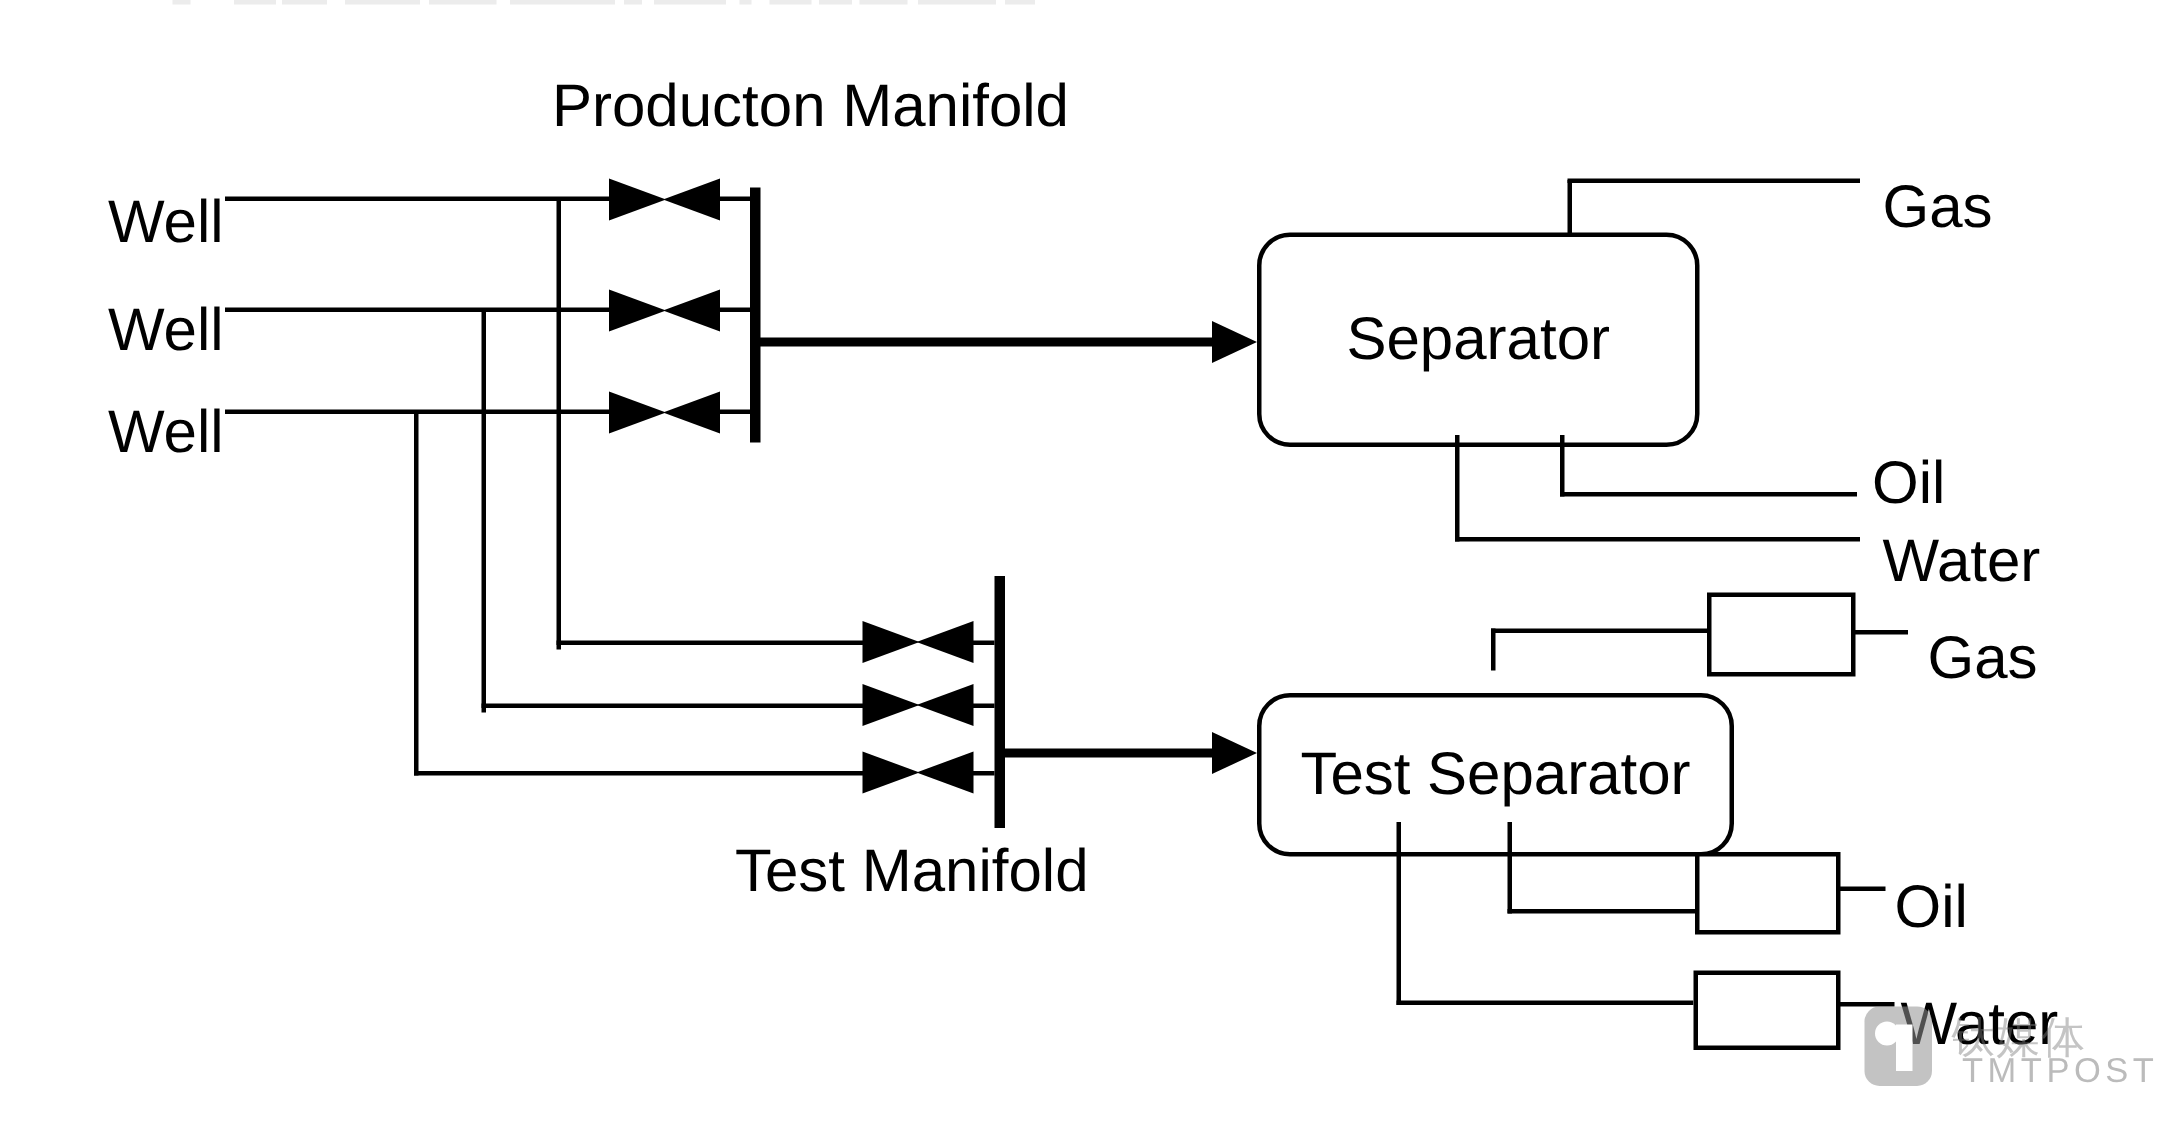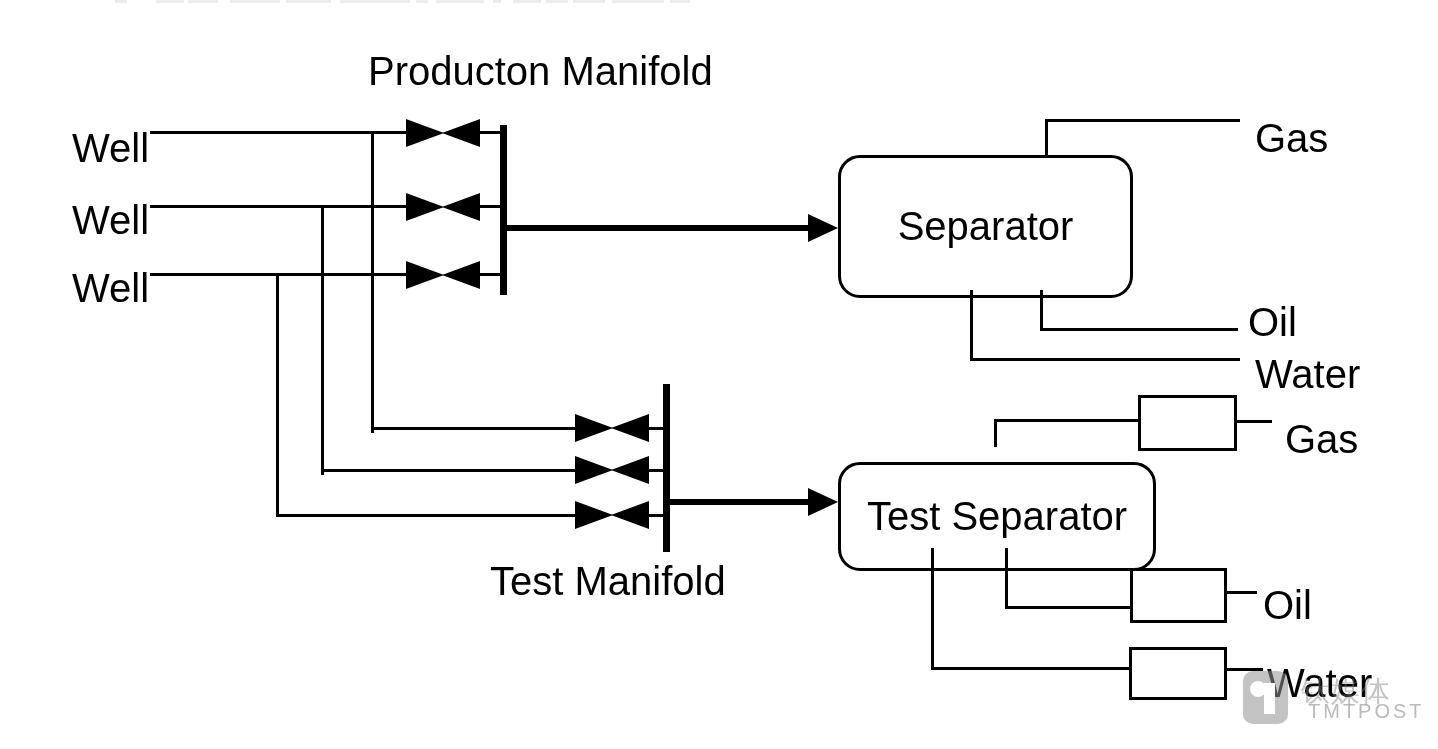--- a/index.html
+++ b/index.html
@@ -24,21 +24,21 @@
   .arrowhead{position:absolute;width:0;height:0;
     border-top:14px solid transparent;border-bottom:14px solid transparent;border-left:30px solid #000;}
   .cropseg{position:absolute;top:0;height:3px;background:#ececec;}
   
   .wm-logo{position:absolute;left:1243px;top:671px;width:45px;height:53px;border-radius:10px;
     background:rgba(145,145,145,0.55);}
   .wm-logo .c{position:absolute;left:7px;top:10px;width:16px;height:16px;border-radius:50%;background:#fff;}
   .wm-logo .b{position:absolute;left:21px;top:12px;width:11px;height:31px;background:#fff;}
   .wm-cjk{position:absolute;left:1301px;top:672px;font-size:29px;letter-spacing:1px;
     color:rgba(125,125,125,0.45);white-space:nowrap;}
-  .wm-brand{position:absolute;left:1308px;top:700px;font-size:20px;letter-spacing:3px;
+  .wm-brand{position:absolute;left:1308px;top:700px;font-size:23px;letter-spacing:3px;
     color:rgba(150,150,150,0.65);white-space:nowrap;}
 </style>
 </head>
 <body>
 
 <div id="stage">
 
   <div>
     <div class="cropseg" style="left:115px;width:12px;"></div>
     <div class="cropseg" style="left:156px;width:28px;"></div>

